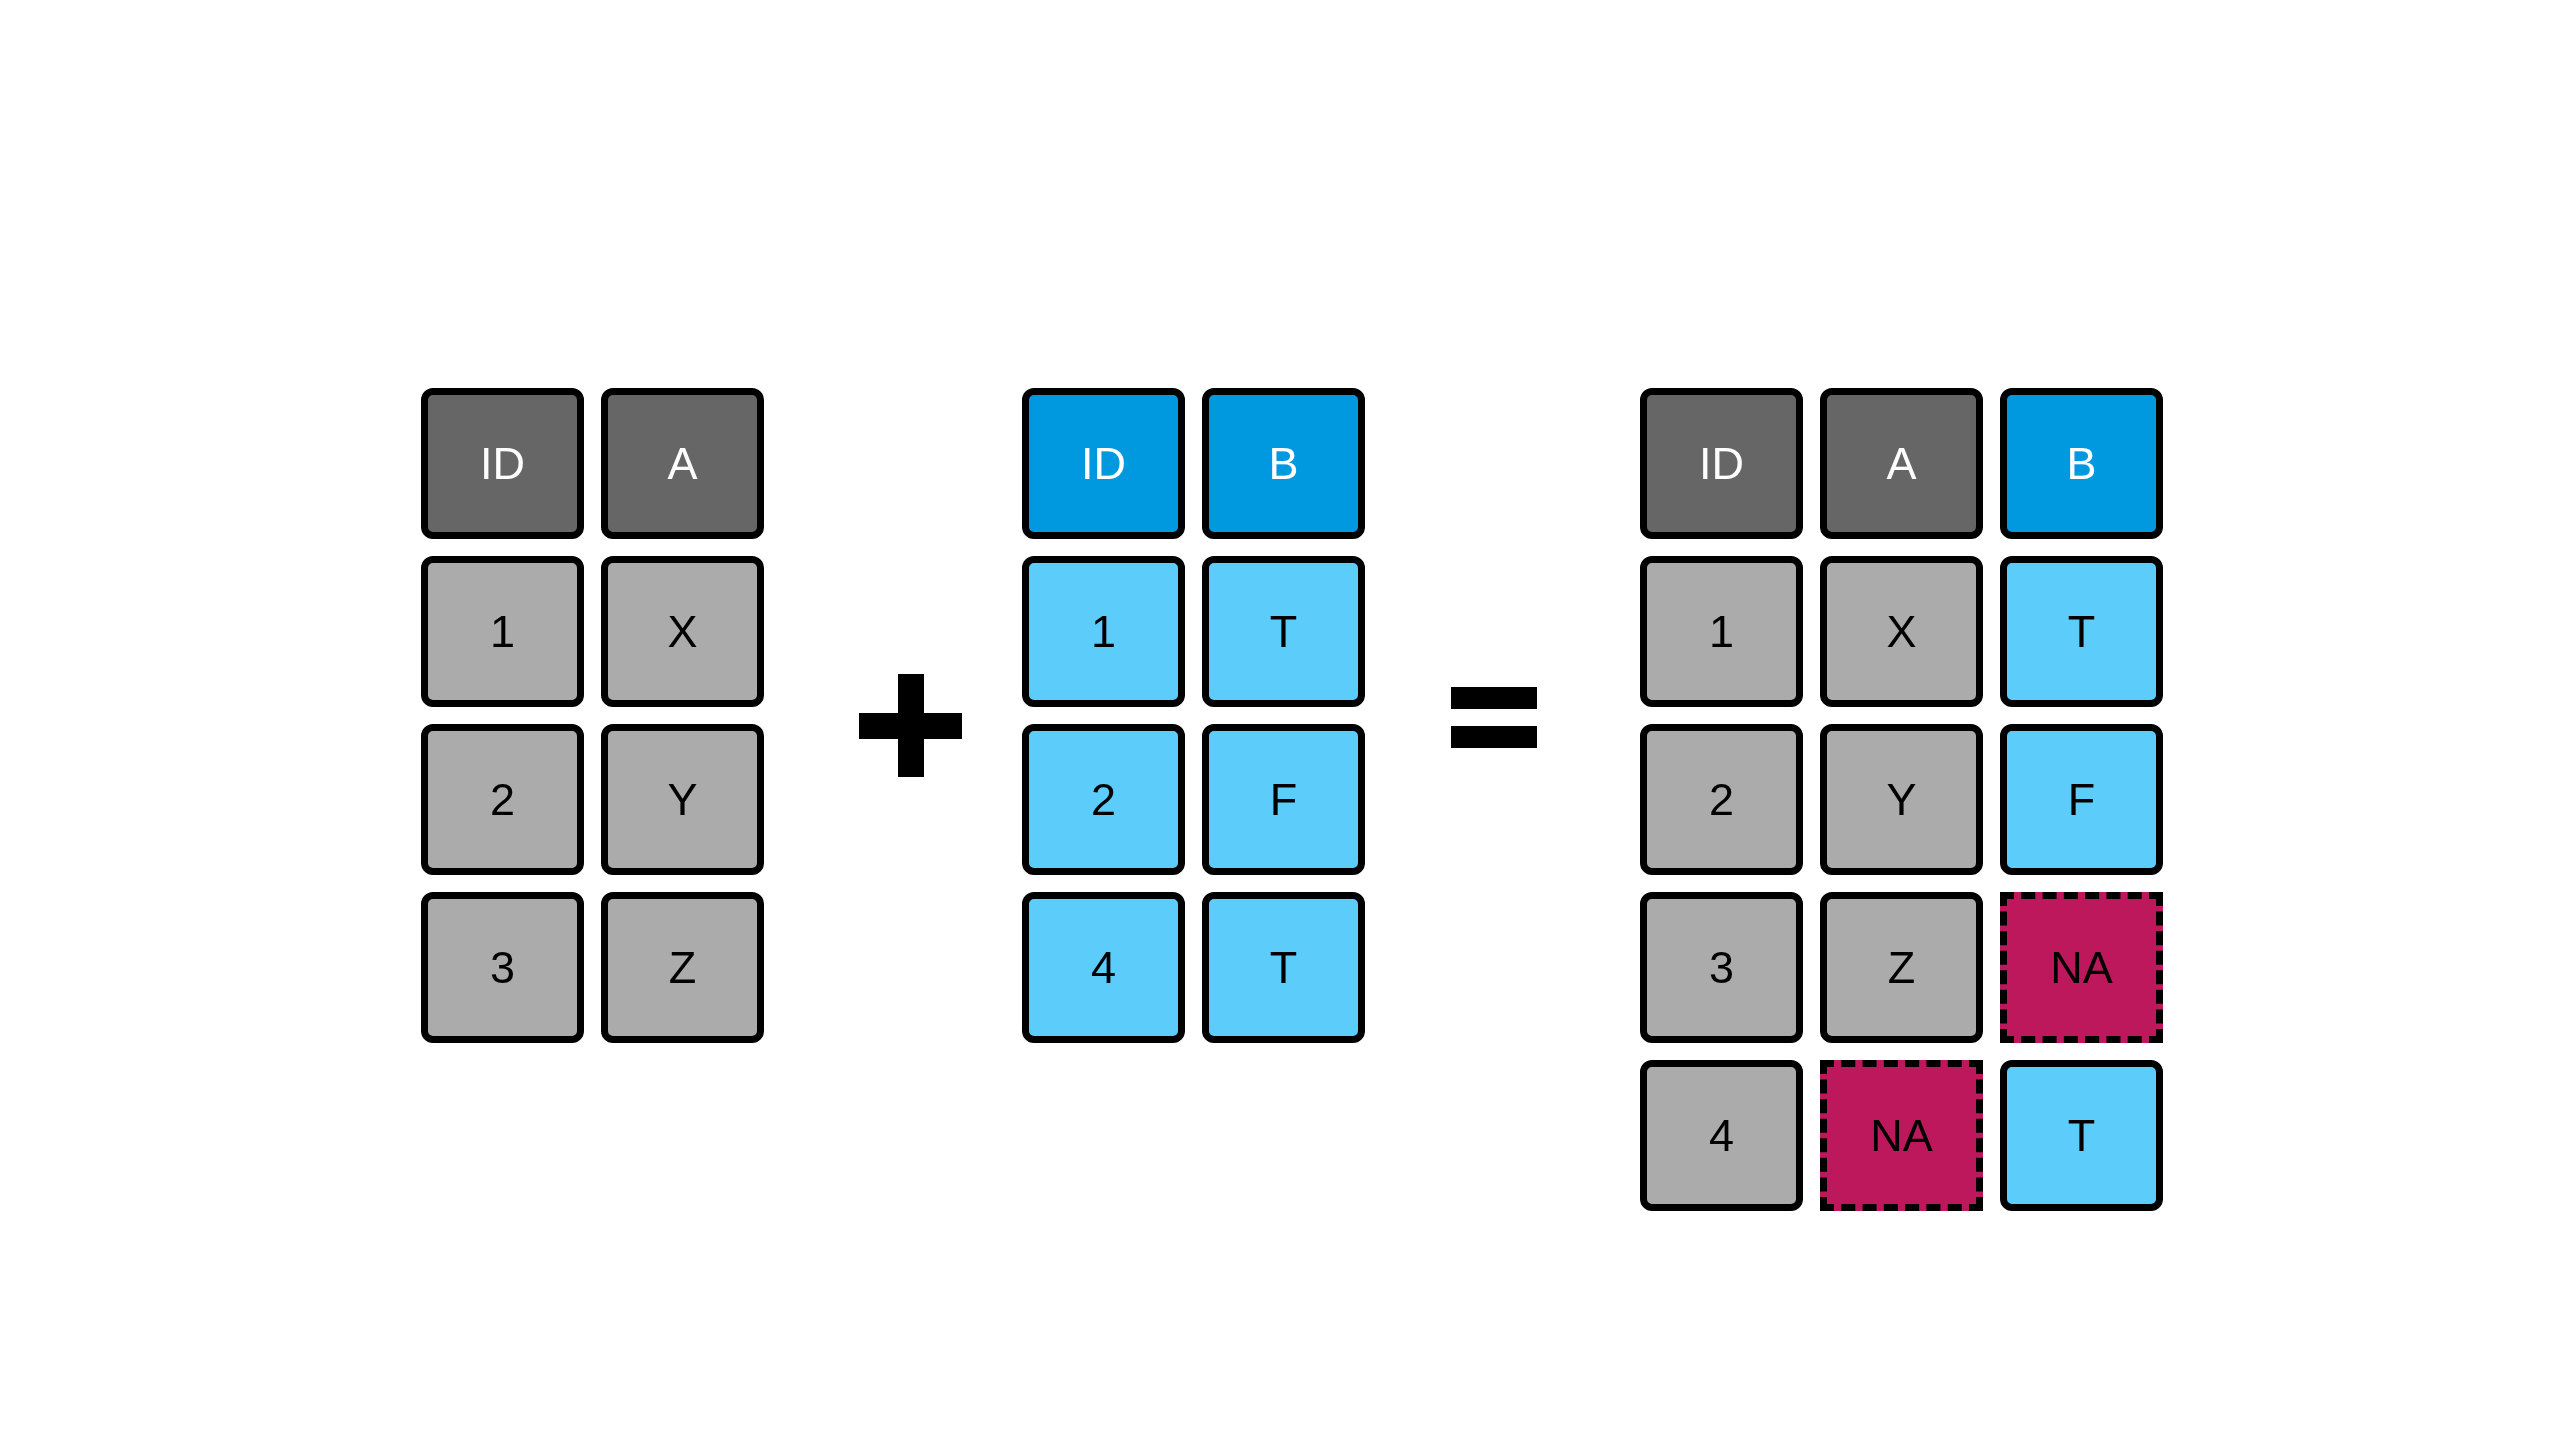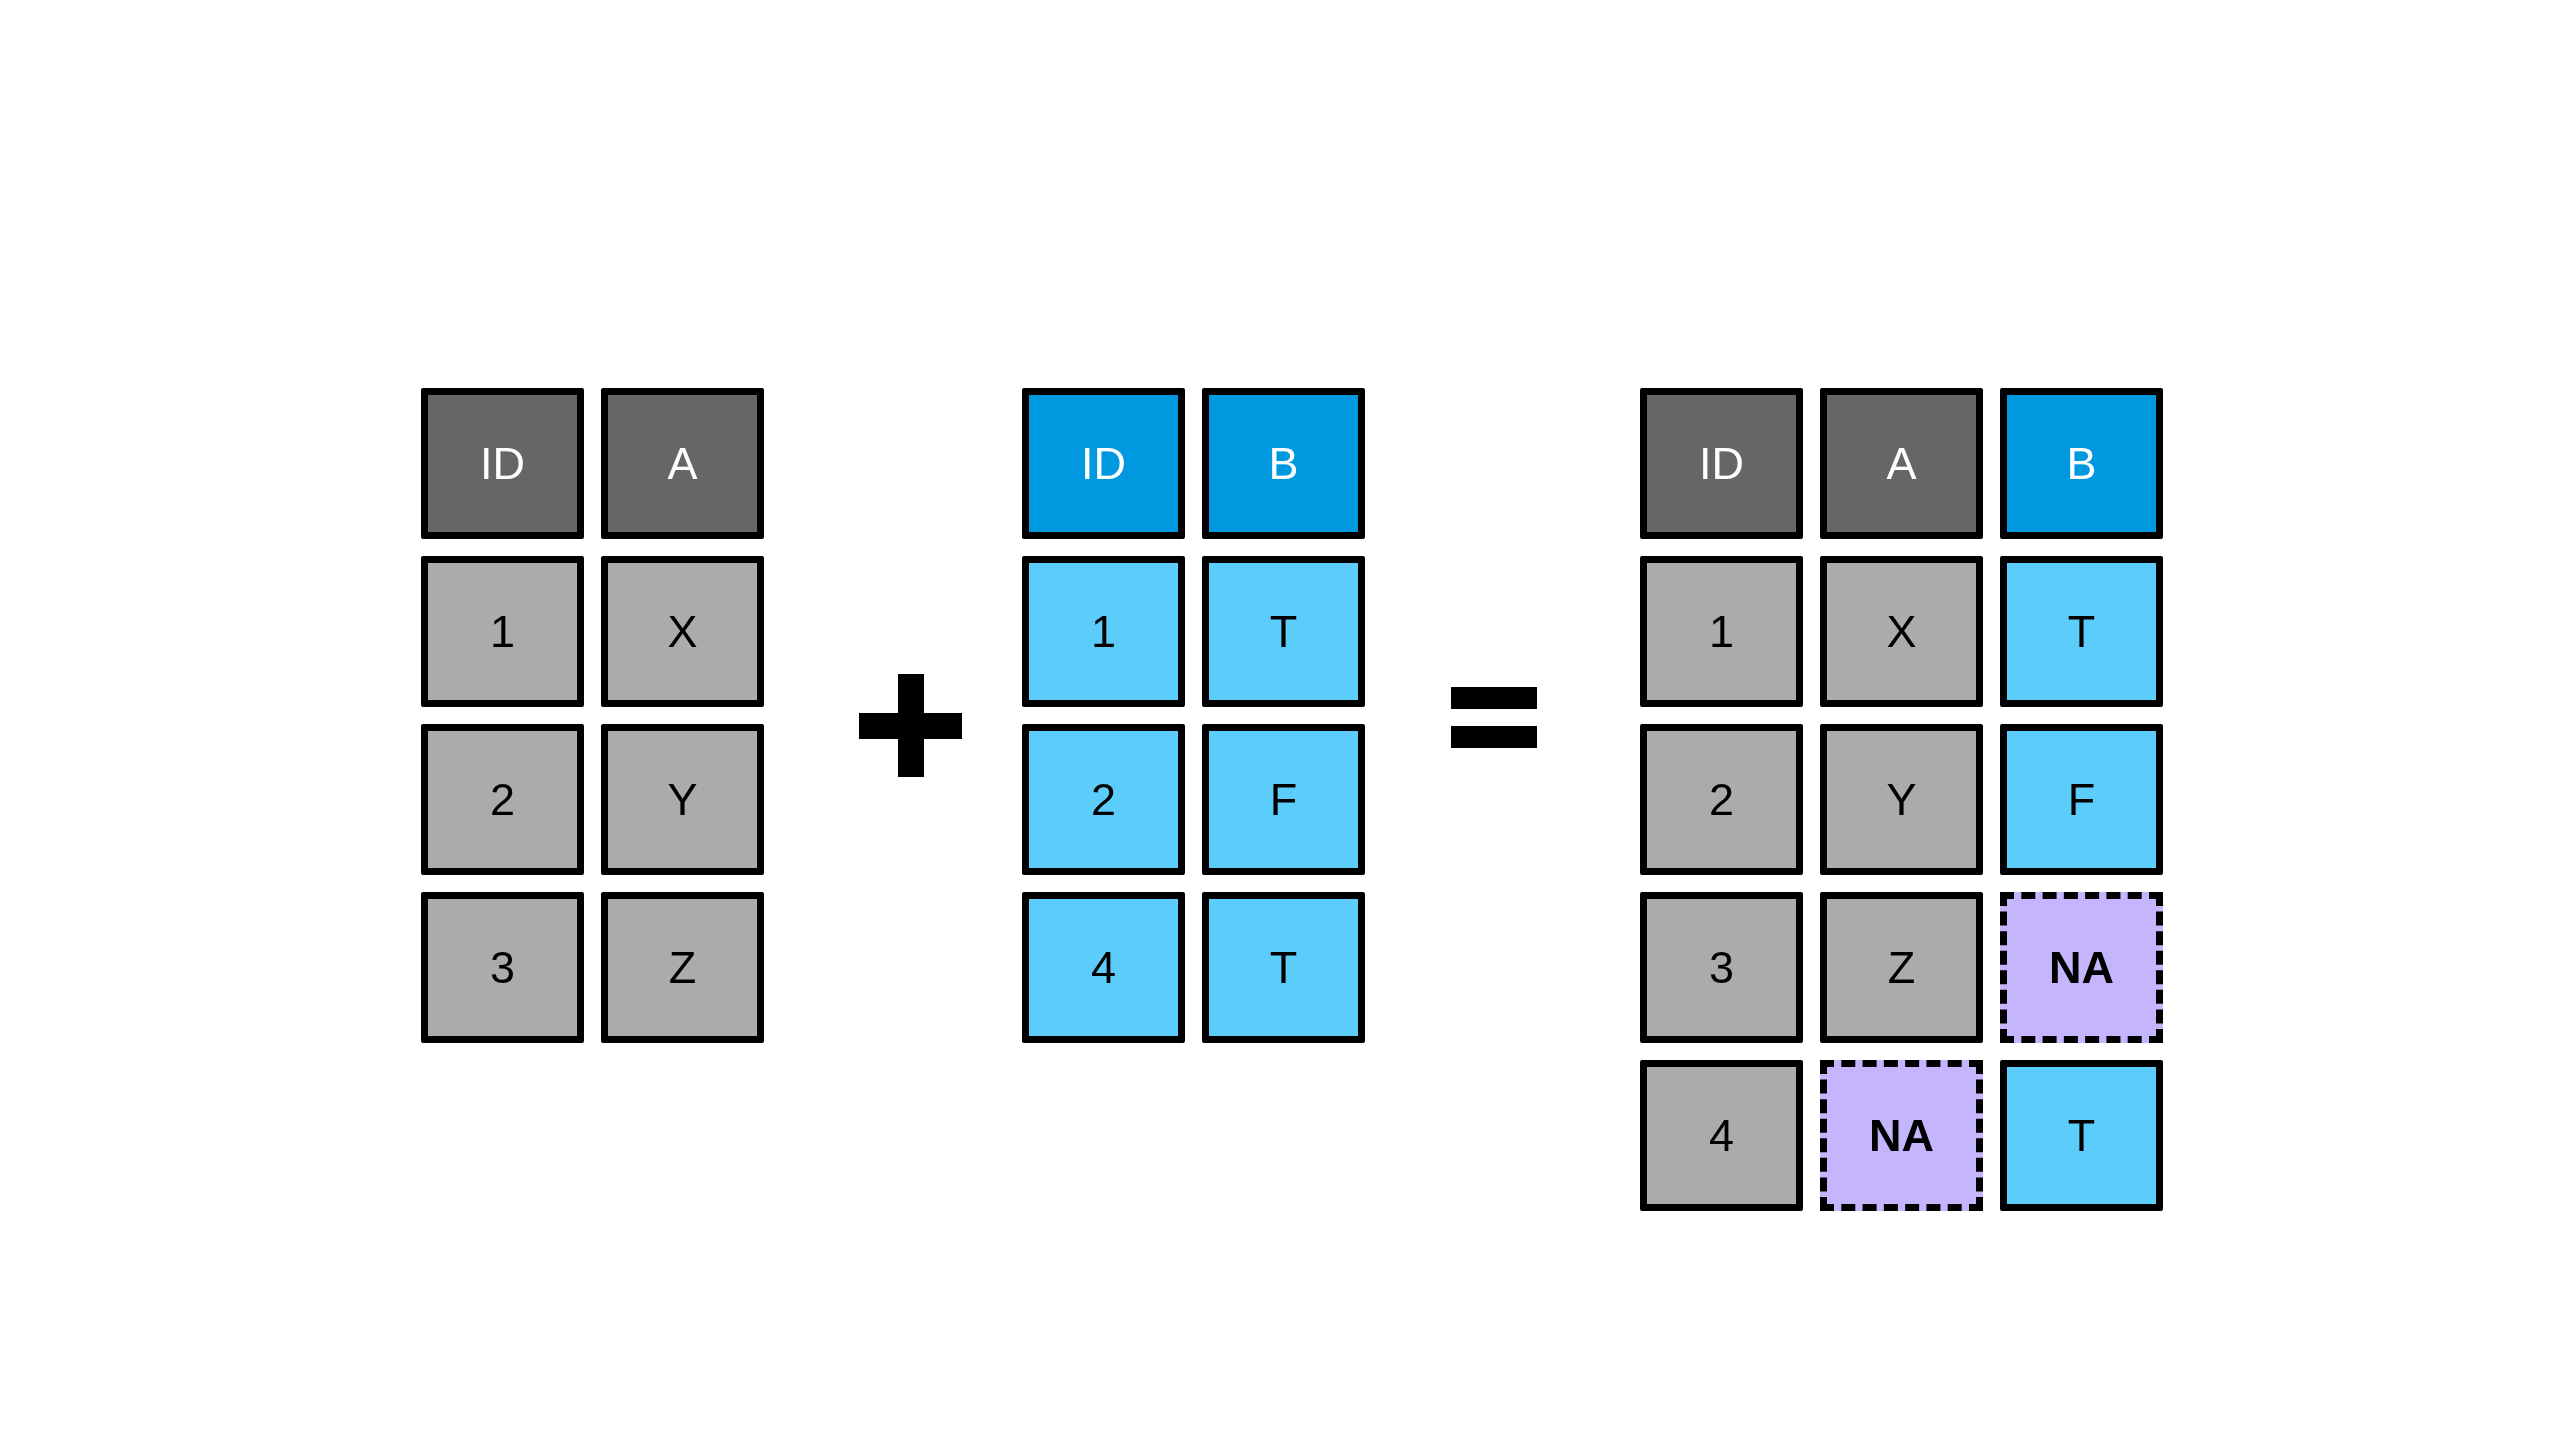--- a/index.html
+++ b/index.html
@@ -29,42 +29,41 @@
     gap: 17px;
   }
   .tbl.cols2 { grid-template-columns: repeat(2, 163px); }
   .tbl.cols3 { grid-template-columns: repeat(3, 163px); }
 
   .cell {
     width: 163px;
     height: 151px;
     box-sizing: border-box;
     border: 7.7px solid #000000;
-    border-radius: 2px;
+    border-radius: 12px;
     display: flex;
     align-items: center;
     justify-content: center;
     font-size: 45px;
     line-height: 1;
     color: #000000;
     background: #ffffff;
     -webkit-font-smoothing: antialiased;
   }
 
   
   .cell.hdr-gray  { background: #666666; color: #ffffff; }
   .cell.body-gray { background: #ababab; color: #000000; }
   .cell.hdr-blue  { background: #0099e0; color: #ffffff; }
   .cell.body-blue { background: #5cccfa; color: #000000; }
   .cell.na {
-    background: #c4b5fd;
+    background: #be185d;
     color: #000000;
     border: 7.7px dashed #000000;
     border-radius: 0;
-    font-weight: bold;
   }
 
   
   .op {
     position: absolute;
     color: #000000;
   }
   .op-plus {
     width: 103px;
     height: 103px;

